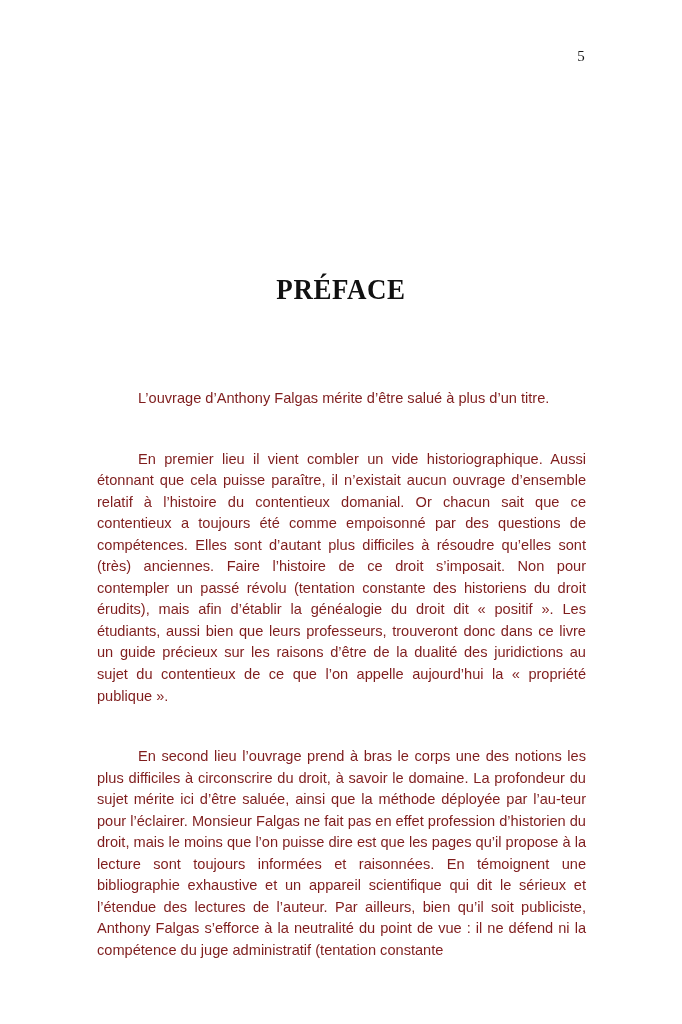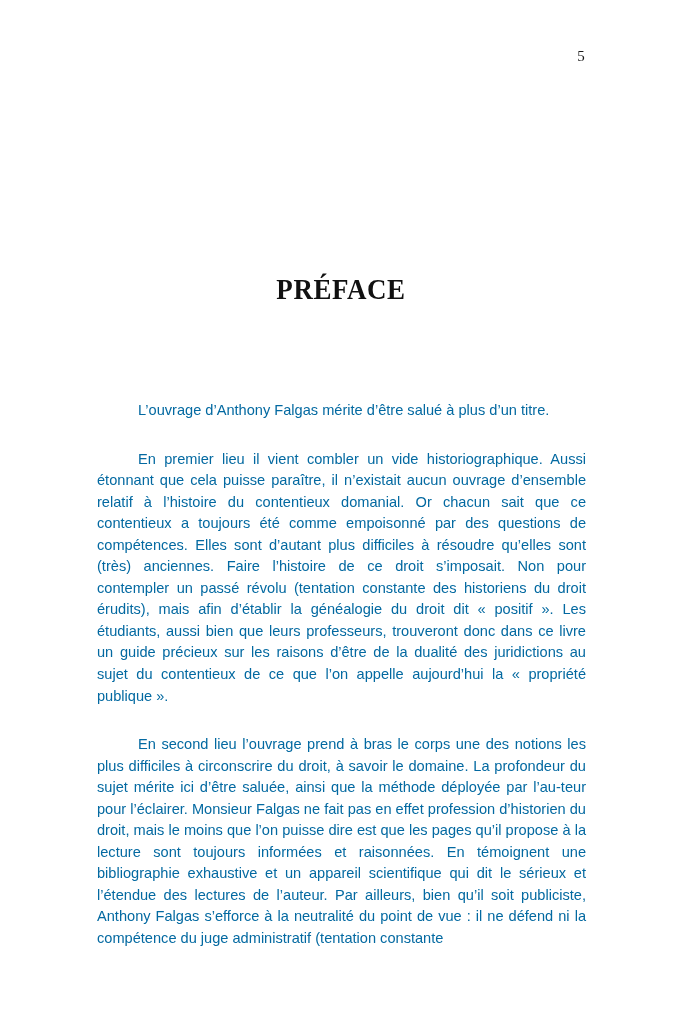--- a/index.html
+++ b/index.html
@@ -36,39 +36,39 @@
     font-weight: bold;
     font-size: 29px;
     line-height: 30px;
     letter-spacing: 0.6px;
     color: #111111;
     transform: scaleX(0.93);
     transform-origin: center top;
   }
   .body-text {
     position: absolute;
-    top: 400px;
+    top: 388px;
     left: 97px;
     width: 489px;
     font-family: "Liberation Sans", "DejaVu Sans", sans-serif;
     font-size: 14.6px;
     line-height: 21.55px;
-    color: #0369a1;
+    color: #7f1d1d;
     text-align: justify;
     -webkit-font-smoothing: antialiased;
   }
   .body-text p {
     margin: 0;
     text-indent: 41px;
     text-align: justify;
     text-justify: inter-word;
     hyphens: manual;
   }
   .body-text p.gap-before {
-    margin-top: 27px;
+    margin-top: 39px;
   }
   
   .body-text p:last-child {
     text-align-last: left;
   }
 </style>
 </head>
 <body>
 
 <div class="page">

